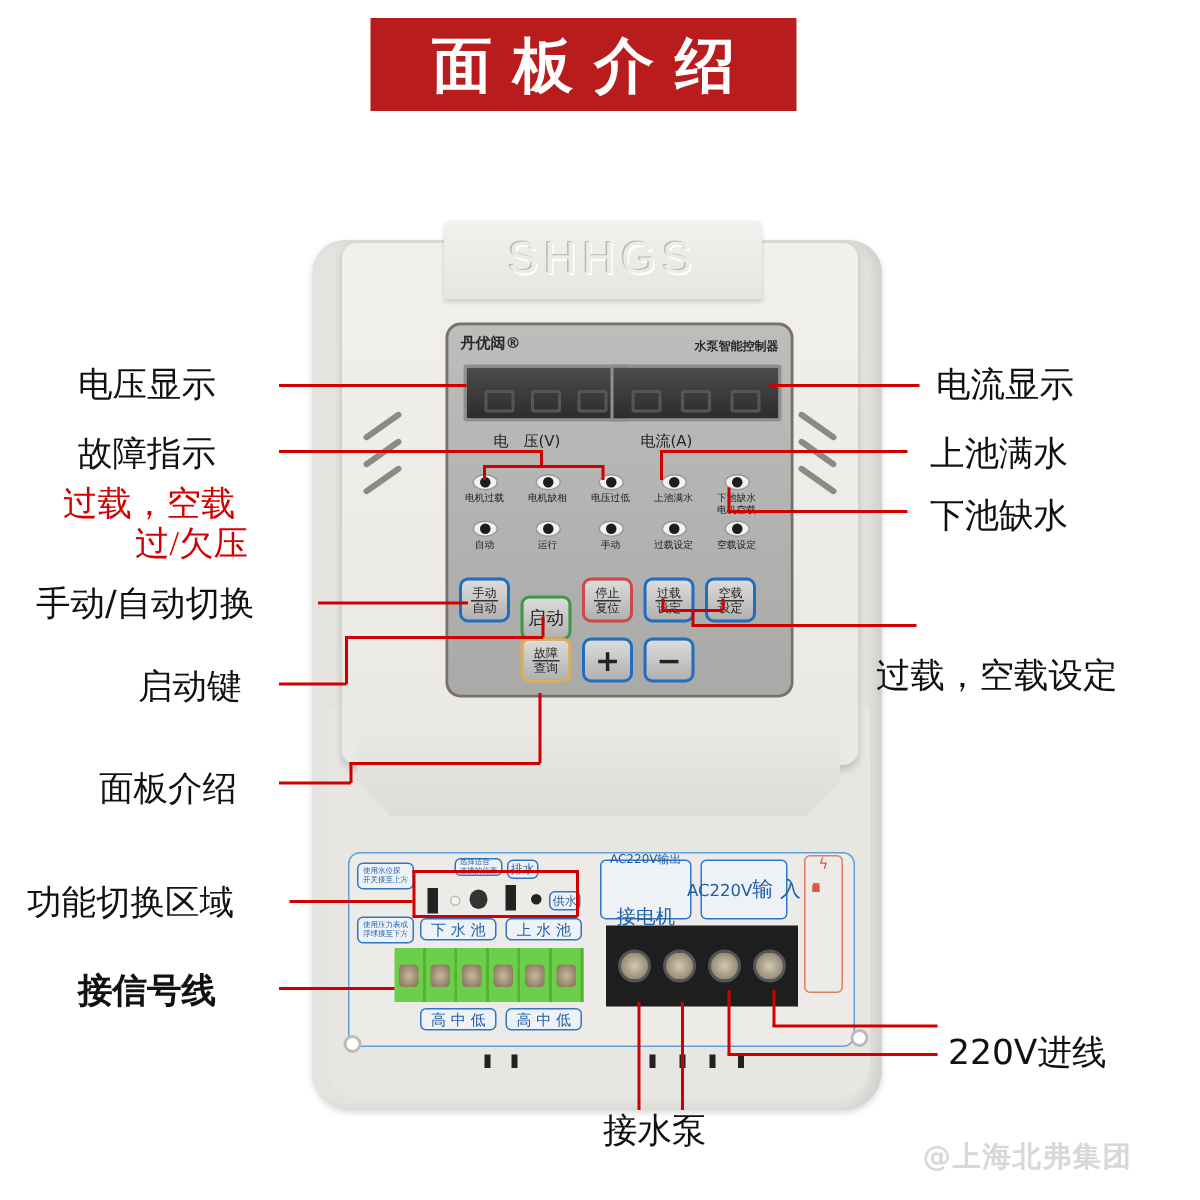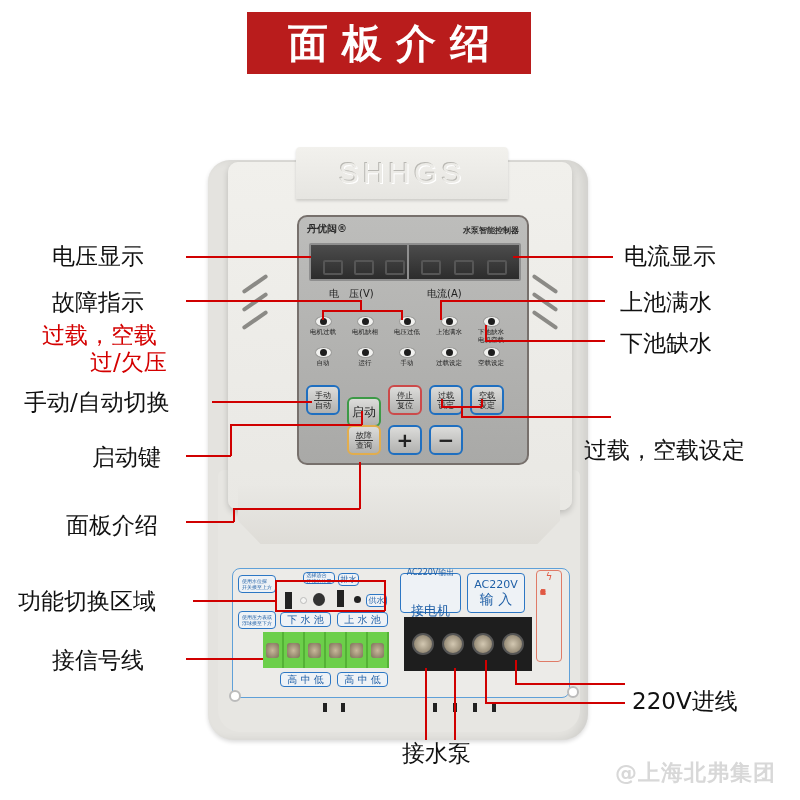--- a/index.html
+++ b/index.html
@@ -104,24 +104,24 @@
   .green-term {
     width: 21px; height: 36px; background: #6ccf4a; border-right: 2px solid #54b236;
     display: flex; align-items: center; justify-content: center;
   }
   .screw { width: 13px; height: 15px; border-radius: 3px; background: radial-gradient(#c8b89a, #7c6f58); }
   .black-block { background: #1e1e1e; display: flex; justify-content: space-around; align-items: center; padding: 0 4px; }
   .black-term { width: 22px; height: 22px; border-radius: 50%; background: radial-gradient(#d3c8b2, #7d725e); border: 2px solid #555; }
 
   
   .lbl { font-size: 23px; color: #111; white-space: nowrap; }
-  .lbl.red { color: #d40000; }
+  .lbl.red { color: #d40000; font-family: Liberation Serif, serif; }
   .line { background: #d00000; }
 
-  .watermark { font-size: 22px; color: #d8d8d8; font-weight: bold; letter-spacing: 1px; text-align: center; }
+  .watermark { font-size: 19px; color: #d8d8d8; font-weight: bold; letter-spacing: 1px; text-align: center; }
 </style>
 </head>
 <body>
 
 <div class="abs title-bar">面板介绍</div>
 
 <div class="abs device-back"></div>
 <div class="abs device-lower"></div>
 <div class="abs device-cover"></div>
 <div class="abs cover-foot"></div>
@@ -252,21 +252,21 @@
 <div class="abs" style="left:337px;top:590px;width:7px;height:17px;background:#222;"></div>
 <div class="abs" style="left:354px;top:596px;width:7px;height:7px;border-radius:50%;background:#222;"></div>
 
 <div class="abs tag" style="left:280px;top:612px;width:51px;height:15px;font-size:10px;">下 水 池</div>
 <div class="abs tag" style="left:337px;top:612px;width:51px;height:15px;font-size:10px;">上 水 池</div>
 
 <div class="abs tag" style="left:400px;top:573px;width:61px;height:40px;flex-direction:column;font-size:8px;gap:24px;">
   <span>AC220V输出</span>
   <span style="font-size:13px;">接电机</span>
 </div>
-<div class="abs tag" style="left:467px;top:573px;width:58px;height:40px;flex-direction:column;font-size:11px;">
+<div class="abs tag" style="left:467px;top:573px;width:58px;height:40px;flex-direction:row;font-size:11px;">
   <span>AC220V</span>
   <span style="font-size:14px;">输 入</span>
 </div>
 <div class="abs" style="left:536px;top:570px;width:26px;height:92px;border:1.2px solid #e07b67;border-radius:4px;">
   <div style="color:#e05a45;font-size:10px;text-align:center;">ϟ</div>
   <div class="abs" style="left:3px;top:14px;font-size:5px;line-height:6px;color:#e05a45;writing-mode:vertical-rl;height:74px;">高压电源与信号线请勿混接否则会造成危险</div>
 </div>
 
 <div class="abs" style="left:263px;top:632px;display:flex;">
   <div class="green-term">
@@ -347,21 +347,21 @@
 <div class="abs line" style="left:454px;top:668px;width:2px;height:72px;"></div>
 
 <div class="abs lbl" style="left:52px;top:241px;">电压显示</div>
 <div class="abs lbl" style="left:52px;top:287px;">故障指示</div>
 <div class="abs lbl red" style="left:42px;top:320px;">过载，空载</div>
 <div class="abs lbl red" style="left:66px;top:347px;margin-left:24px;">过/欠压</div>
 <div class="abs lbl" style="left:24px;top:387px;">手动/自动切换</div>
 <div class="abs lbl" style="left:92px;top:442px;">启动键</div>
 <div class="abs lbl" style="left:66px;top:510px;">面板介绍</div>
 <div class="abs lbl" style="left:18px;top:586px;">功能切换区域</div>
-<div class="abs lbl" style="left:52px;top:645px;">接信号线</div>
+<div class="abs lbl" style="left:52px;top:645px;font-weight:bold;">接信号线</div>
 
 <div class="abs lbl" style="left:624px;top:241px;">电流显示</div>
 <div class="abs lbl" style="left:620px;top:287px;">上池满水</div>
 <div class="abs lbl" style="left:620px;top:328px;">下池缺水</div>
 <div class="abs lbl" style="left:584px;top:435px;">过载，空载设定</div>
 <div class="abs lbl" style="left:632px;top:686px;">220V进线</div>
 
 <div class="abs lbl" style="left:402px;top:738px;">接水泵</div>
 
 <div class="abs watermark" style="left:615px;top:758px;">@上海北弗集团</div>

